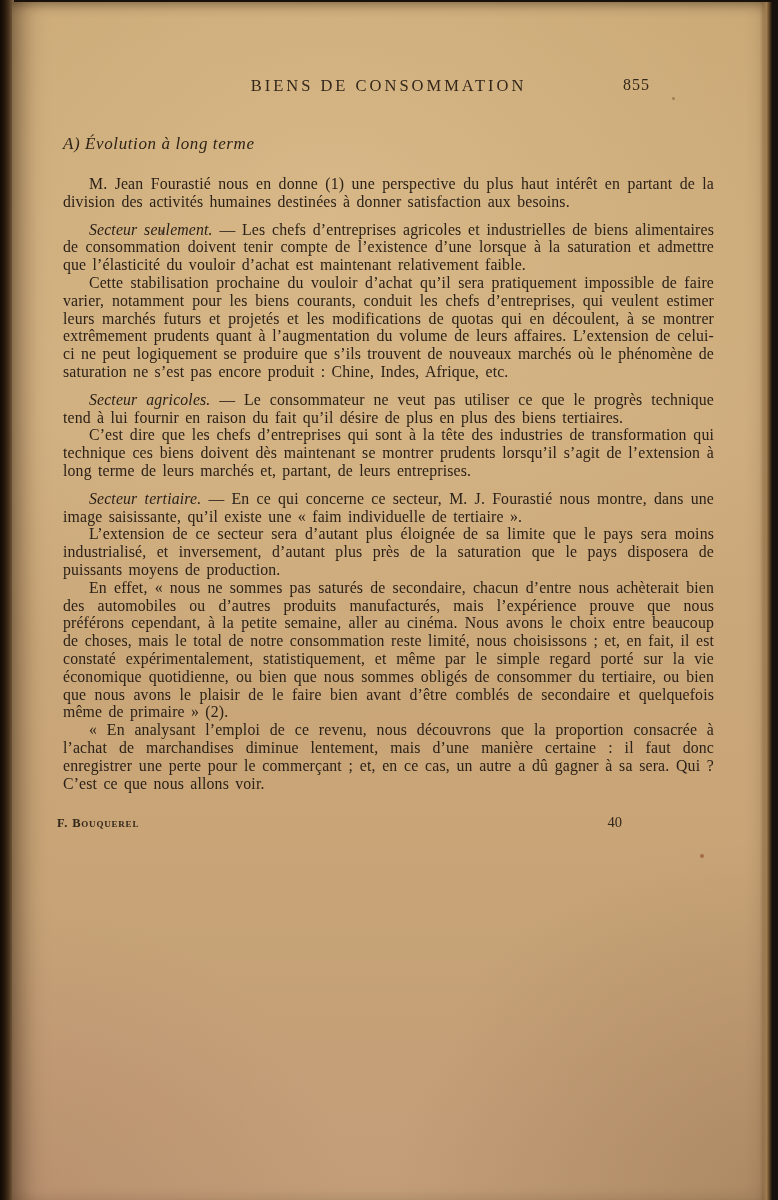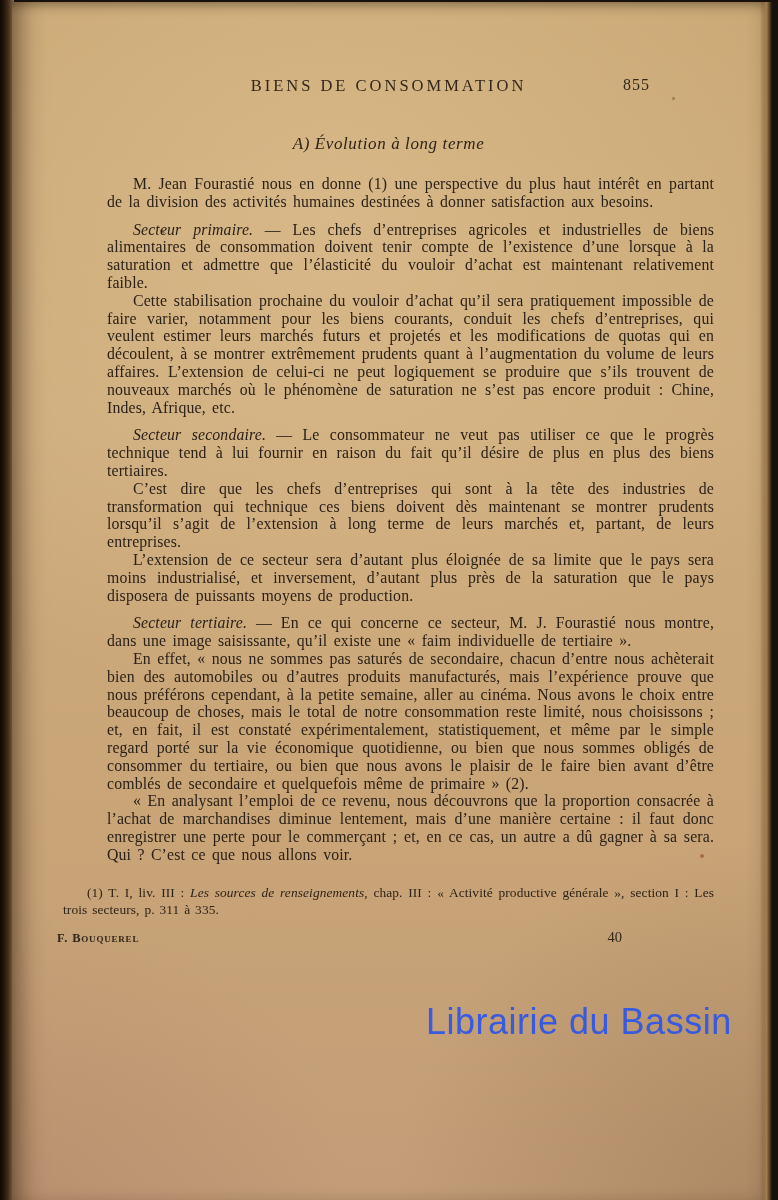--- a/index.html
+++ b/index.html
@@ -42,24 +42,24 @@
     text-align:center;
   }
   .head-title{
     font-size:16.5px;letter-spacing:3px;color:#33271a;
     font-weight:400;
   }
   .head-page{
     position:absolute;right:64px;top:0;font-size:16px;letter-spacing:1px;color:#33271a;
   }
   .section-title{
-    margin:36px 0 0 0;text-align:center;font-style:italic;font-weight:400;
+    margin:36px 0 0 0;text-align:left;font-style:italic;font-weight:400;
     font-size:17px;letter-spacing:.6px;color:#2e2317;
   }
-  .text-block{margin-top:21px;margin-left:44px;}
+  .text-block{margin-top:21px;}
   .para{
     margin:0;text-align:justify;
     font-size:15.8px;line-height:17.8px;
     letter-spacing:.15px;word-spacing:2.2px;
     text-indent:26px;
     hyphens:auto;
   }
   .para.sector{margin-top:10px;}
   .lead{font-style:italic;}
   .footnotes{margin-top:22px;}
@@ -109,47 +109,45 @@
       <div class="running-head">
         <span class="head-title">BIENS DE CONSOMMATION</span>
         <span class="head-page">855</span>
       </div>
 
       <h2 class="section-title">A) Évolution à long terme</h2>
 
       <div class="text-block">
         <p class="para"><span>M. Jean Fourastié nous en donne (1) une perspective du plus haut intérêt en partant de la division des activités humaines destinées à donner satisfaction aux besoins.</span></p>
 
-        <p class="para sector"><span class="lead">Secteur primaire.</span><span> — Les chefs d’entreprises agricoles et industrielles de biens alimentaires de consommation doivent tenir compte de l’existence d’une lorsque à la saturation et admettre que l’élasticité du vouloir d’achat est maintenant relativement faible.</span></p>
+        <p class="para sector"><span class="lead">Secteur seulement.</span><span> — Les chefs d’entreprises agricoles et industrielles de biens alimentaires de consommation doivent tenir compte de l’existence d’une lorsque à la saturation et admettre que l’élasticité du vouloir d’achat est maintenant relativement faible.</span></p>
 
         <p class="para"><span>Cette stabilisation prochaine du vouloir d’achat qu’il sera pratiquement impossible de faire varier, notamment pour les biens courants, conduit les chefs d’entreprises, qui veulent estimer leurs marchés futurs et projetés et les modifications de quotas qui en découlent, à se montrer extrêmement prudents quant à l’augmentation du volume de leurs affaires. L’extension de celui-ci ne peut logiquement se produire que s’ils trouvent de nouveaux marchés où le phénomène de saturation ne s’est pas encore produit : Chine, Indes, Afrique, etc.</span></p>
 
-        <p class="para sector"><span class="lead">Secteur secondaire.</span><span> — Le consommateur ne veut pas utiliser ce que le progrès technique tend à lui fournir en raison du fait qu’il désire de plus en plus des biens tertiaires.</span></p>
+        <p class="para sector"><span class="lead">Secteur agricoles.</span><span> — Le consommateur ne veut pas utiliser ce que le progrès technique tend à lui fournir en raison du fait qu’il désire de plus en plus des biens tertiaires.</span></p>
 
         <p class="para"><span>C’est dire que les chefs d’entreprises qui sont à la tête des industries de transformation qui technique ces biens doivent dès maintenant se montrer prudents lorsqu’il s’agit de l’extension à long terme de leurs marchés et, partant, de leurs entreprises.</span></p>
 
 
+        <p class="para sector"><span class="lead">Secteur tertiaire.</span><span> — En ce qui concerne ce secteur, M. J. Fourastié nous montre, dans une image saisissante, qu’il existe une « faim individuelle de tertiaire ».</span></p>
+
         <p class="para"><span>L’extension de ce secteur sera d’autant plus éloignée de sa limite que le pays sera moins industrialisé, et inversement, d’autant plus près de la saturation que le pays disposera de puissants moyens de production.</span></p>
-
-        <p class="para sector"><span class="lead">Secteur tertiaire.</span><span> — En ce qui concerne ce secteur, M. J. Fourastié nous montre, dans une image saisissante, qu’il existe une « faim individuelle de tertiaire ».</span></p>
 
         <p class="para"><span>En effet, « nous ne sommes pas saturés de secondaire, chacun d’entre nous achèterait bien des automobiles ou d’autres produits manufacturés, mais l’expérience prouve que nous préférons cependant, à la petite semaine, aller au cinéma. Nous avons le choix entre beaucoup de choses, mais le total de notre consommation reste limité, nous choisissons ; et, en fait, il est constaté expérimentalement, statistiquement, et même par le simple regard porté sur la vie économique quotidienne, ou bien que nous sommes obligés de consommer du tertiaire, ou bien que nous avons le plaisir de le faire bien avant d’être comblés de secondaire et quelquefois même de primaire » (2).</span></p>
 
 
         <p class="para"><span>« En analysant l’emploi de ce revenu, nous découvrons que la proportion consacrée à l’achat de marchandises diminue lentement, mais d’une manière certaine : il faut donc enregistrer une perte pour le commerçant ; et, en ce cas, un autre a dû gagner à sa sera. Qui ? C’est ce que nous allons voir.</span></p>
       </div>
 
       <div class="footnotes">
-        <p class="footnote"><span>(1) T. I, liv. III : </span><span class="fn-italic">Les sources de renseignements</span><span>, chap. III : « Activité productive générale », section I : Les trois secteurs, p. 311 à 335.</span></p>
       </div>
 
       <div class="footer-row">
         <span class="footer-author">F. Bouquerel</span>
         <span class="footer-mark">40</span>
       </div>
 
     </div>
 
-    <div class="watermark">Librairie du Bassin</div>
 
     <div class="page-edges"></div>
   </div>
 </div>
 
 </body></html>

